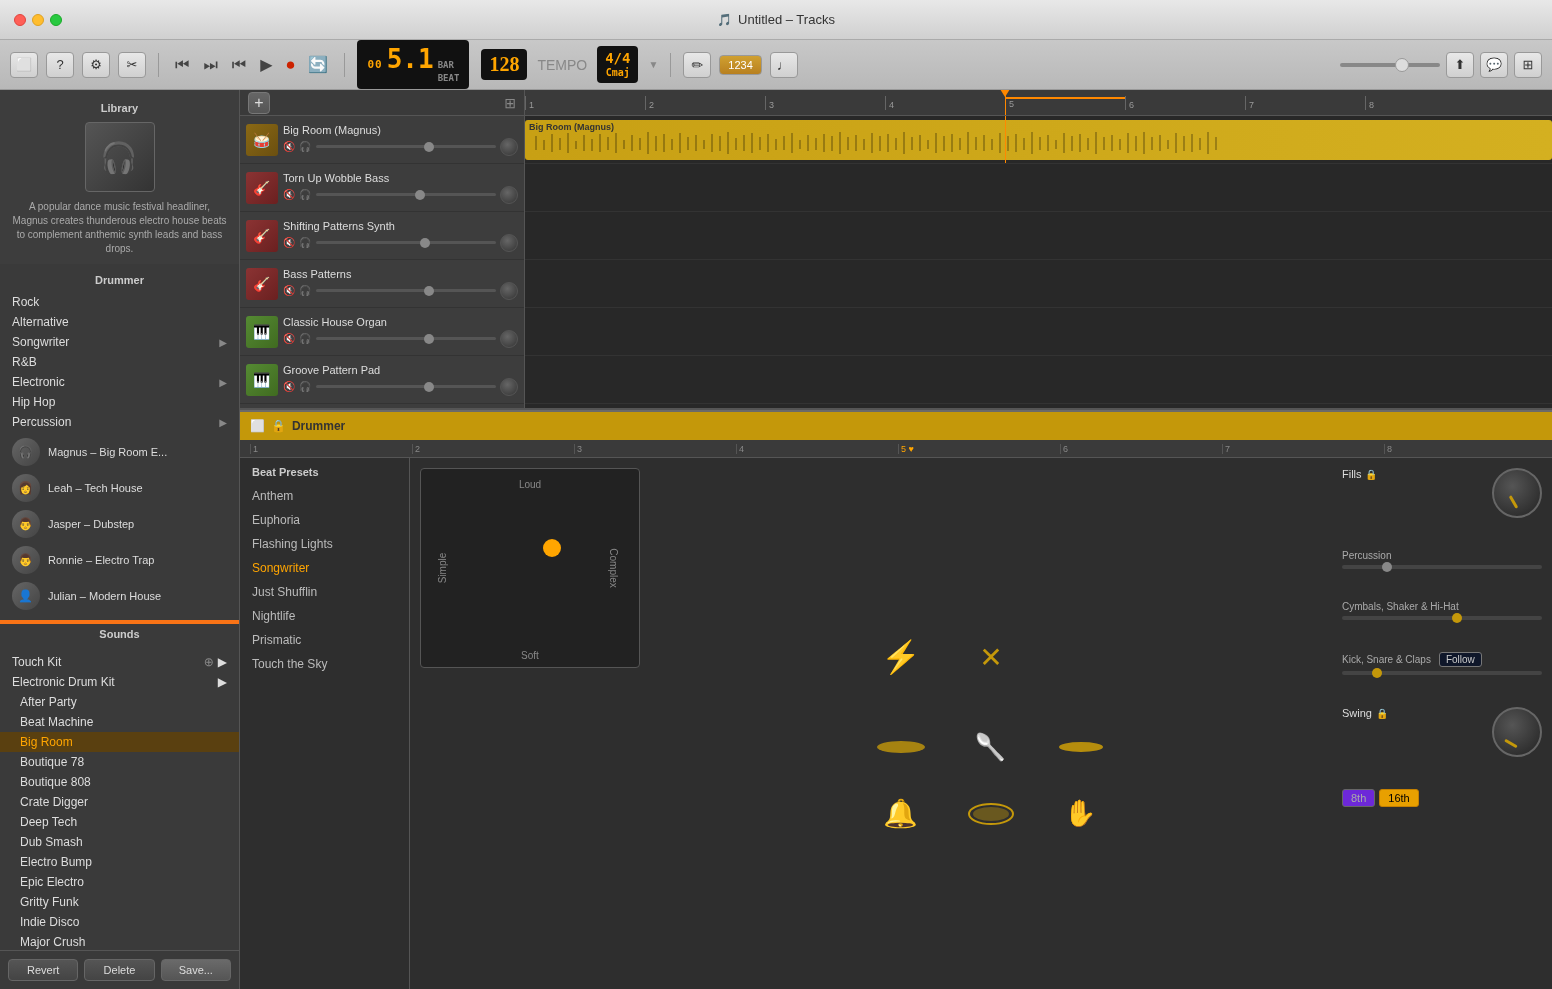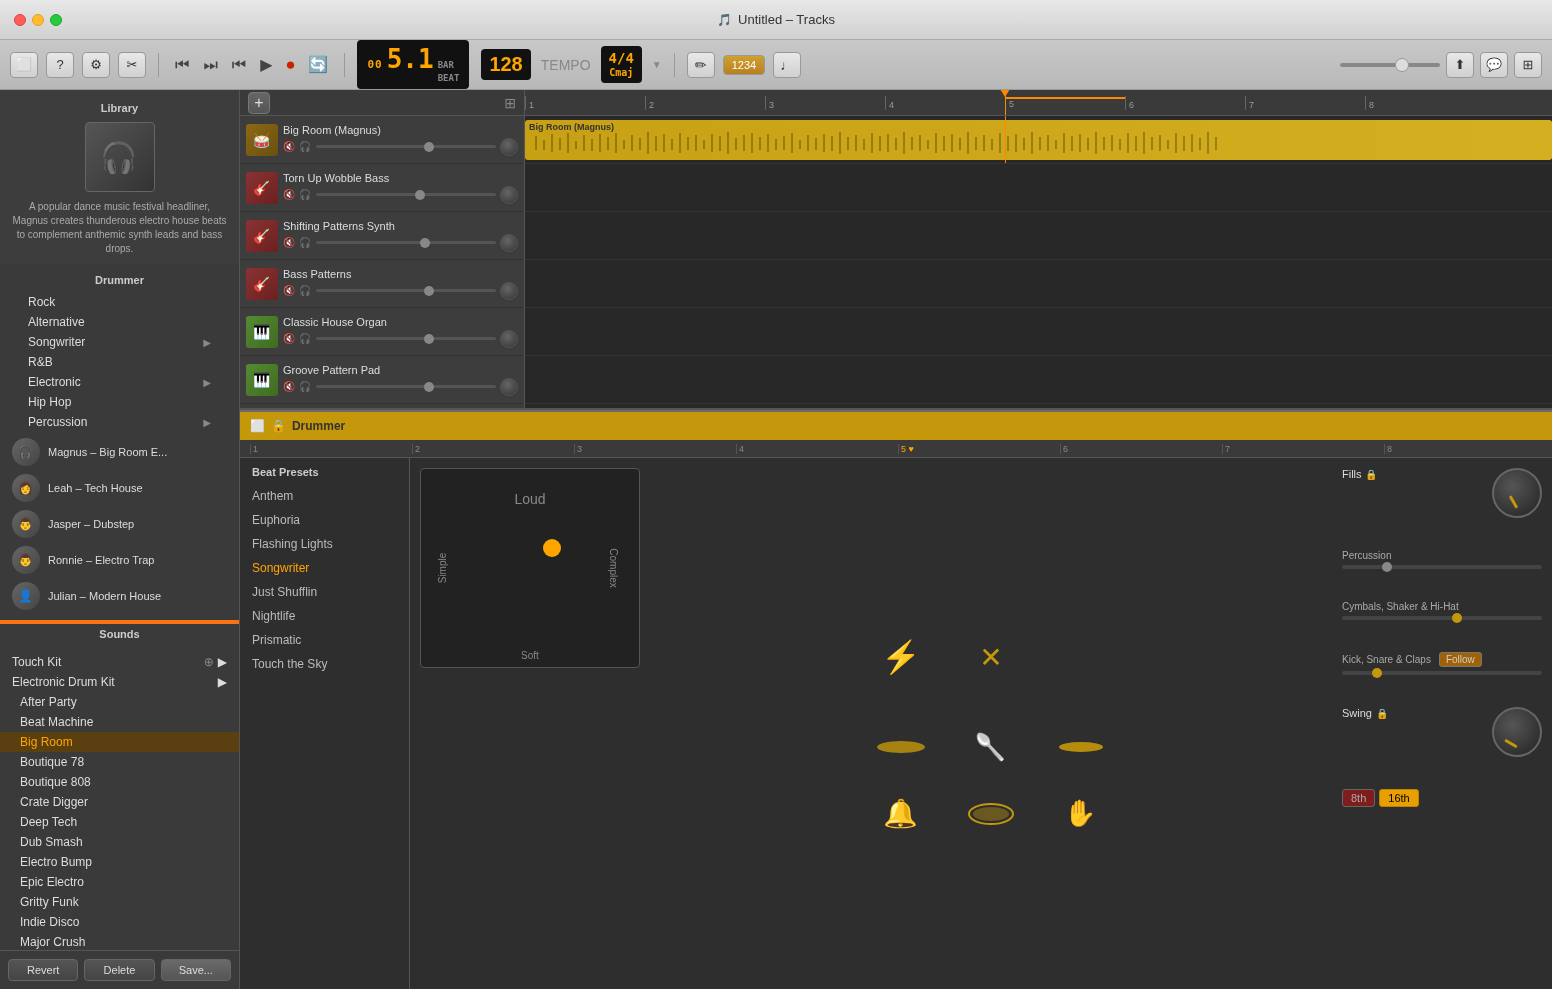--- a/index.html
+++ b/index.html
@@ -107,21 +107,21 @@
     .pos-labels {
       font-size: 9px;
       color: #888;
       display: flex;
       flex-direction: column;
       line-height: 1.4;
     }
     .tempo-display {
       background: #111;
       color: #ffa500;
-      font-family: Liberation Sans, sans-serif;
+      font-family: Liberation Serif, serif;
       font-size: 20px;
       font-weight: bold;
       padding: 4px 8px;
       border-radius: 4px;
       margin-left: 4px;
     }
     .time-sig {
       background: #111;
       color: #ffa500;
       font-family: monospace;
@@ -241,21 +241,21 @@
       display: flex;
       align-items: center;
       justify-content: space-between;
       padding: 3px 12px;
       cursor: pointer;
       color: #ddd;
       font-size: 12px;
     }
     .drummer-category .arrow { color: #888; font-size: 10px; }
     .drummer-list {
-      padding: 2px 16px;
+      padding: 2px 0;
     }
     .drummer-item {
       display: flex;
       align-items: center;
       gap: 8px;
       padding: 4px 12px;
       cursor: pointer;
     }
     .drummer-thumb {
       width: 28px;
@@ -415,24 +415,24 @@
       width: 220px;
       height: 200px;
       background: #222;
       border: 1px solid #555;
       border-radius: 4px;
       position: relative;
       flex-shrink: 0;
     }
     .beat-xy-label-loud {
       position: absolute;
-      top: 22px;
+      top: 10px;
       left: 50%;
       transform: translateX(-50%);
-      font-size: 14px;
+      font-size: 10px;
       color: #888;
     }
     .beat-xy-label-soft {
       position: absolute;
       bottom: 6px;
       left: 50%;
       transform: translateX(-50%);
       font-size: 10px;
       color: #888;
     }
@@ -563,38 +563,38 @@
       left: 50%;
       transform: translateX(-50%) rotate(-60deg);
       transform-origin: bottom center;
       width: 3px;
       height: 14px;
       background: #c4980a;
       border-radius: 2px;
     }
     .follow-btn {
       font-size: 10px;
-      background: #a16207;
+      background: #0f172a;
       border: 1px solid #777;
       border-radius: 3px;
       padding: 1px 6px;
       color: #ccc;
       cursor: pointer;
     }
     .note-btns {
       display: flex;
       gap: 4px;
     }
     .note-btn {
       padding: 2px 8px;
       border-radius: 3px;
       font-size: 11px;
       cursor: pointer;
       border: 1px solid #666;
-      background: #7f1d1d;
+      background: #6d28d9;
       color: #aaa;
     }
     .note-btn.active {
       background: #e8a000;
       color: #000;
       border-color: #c48000;
     }
 
     
     ::-webkit-scrollbar { width: 8px; }

